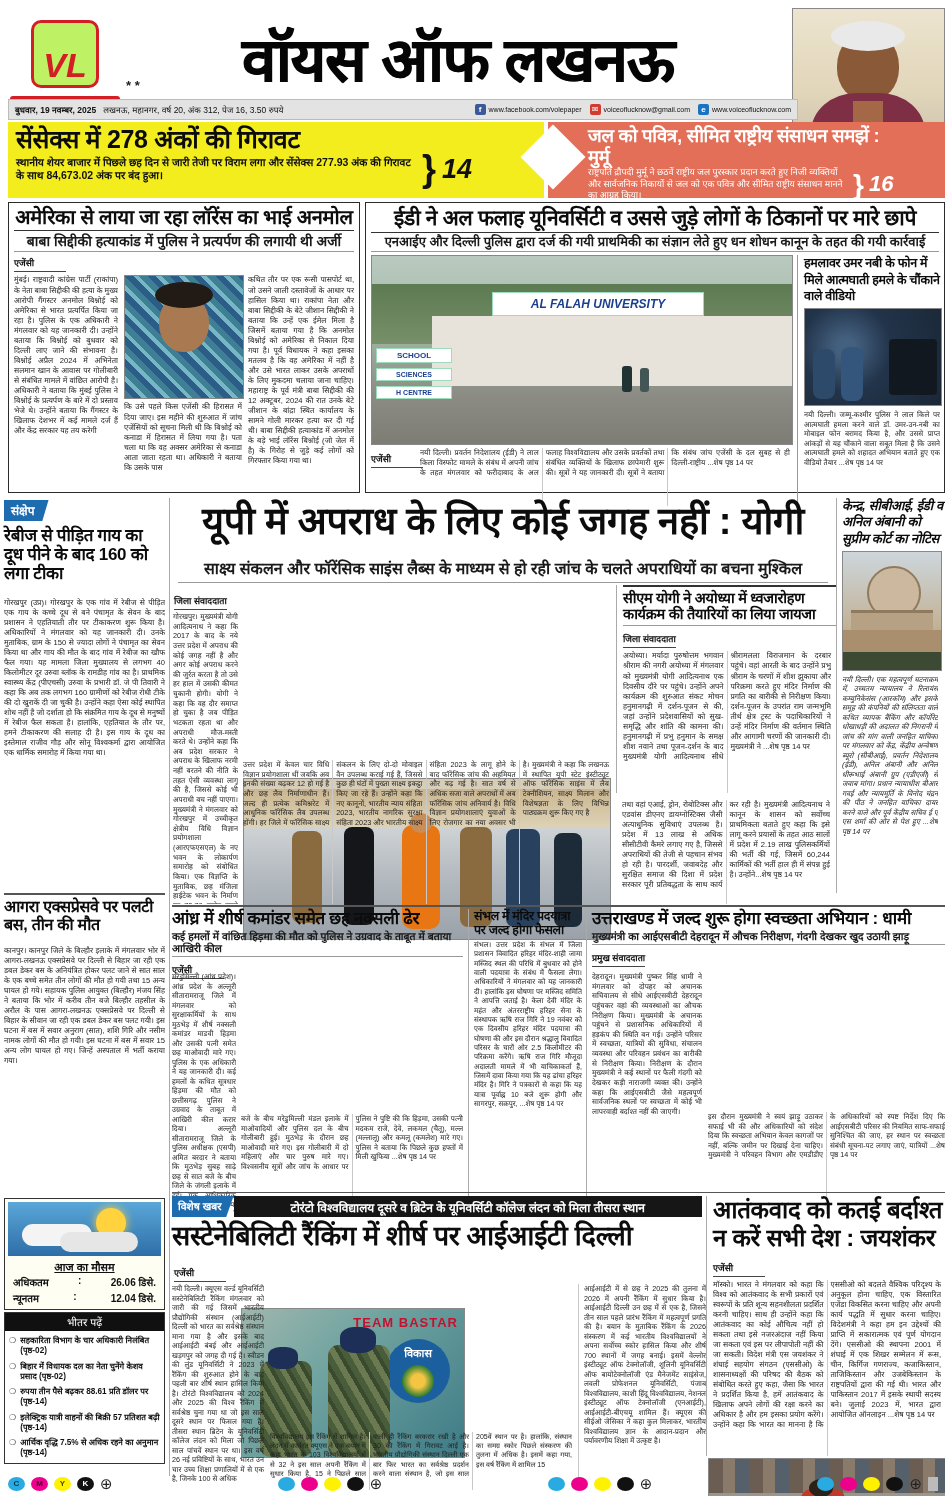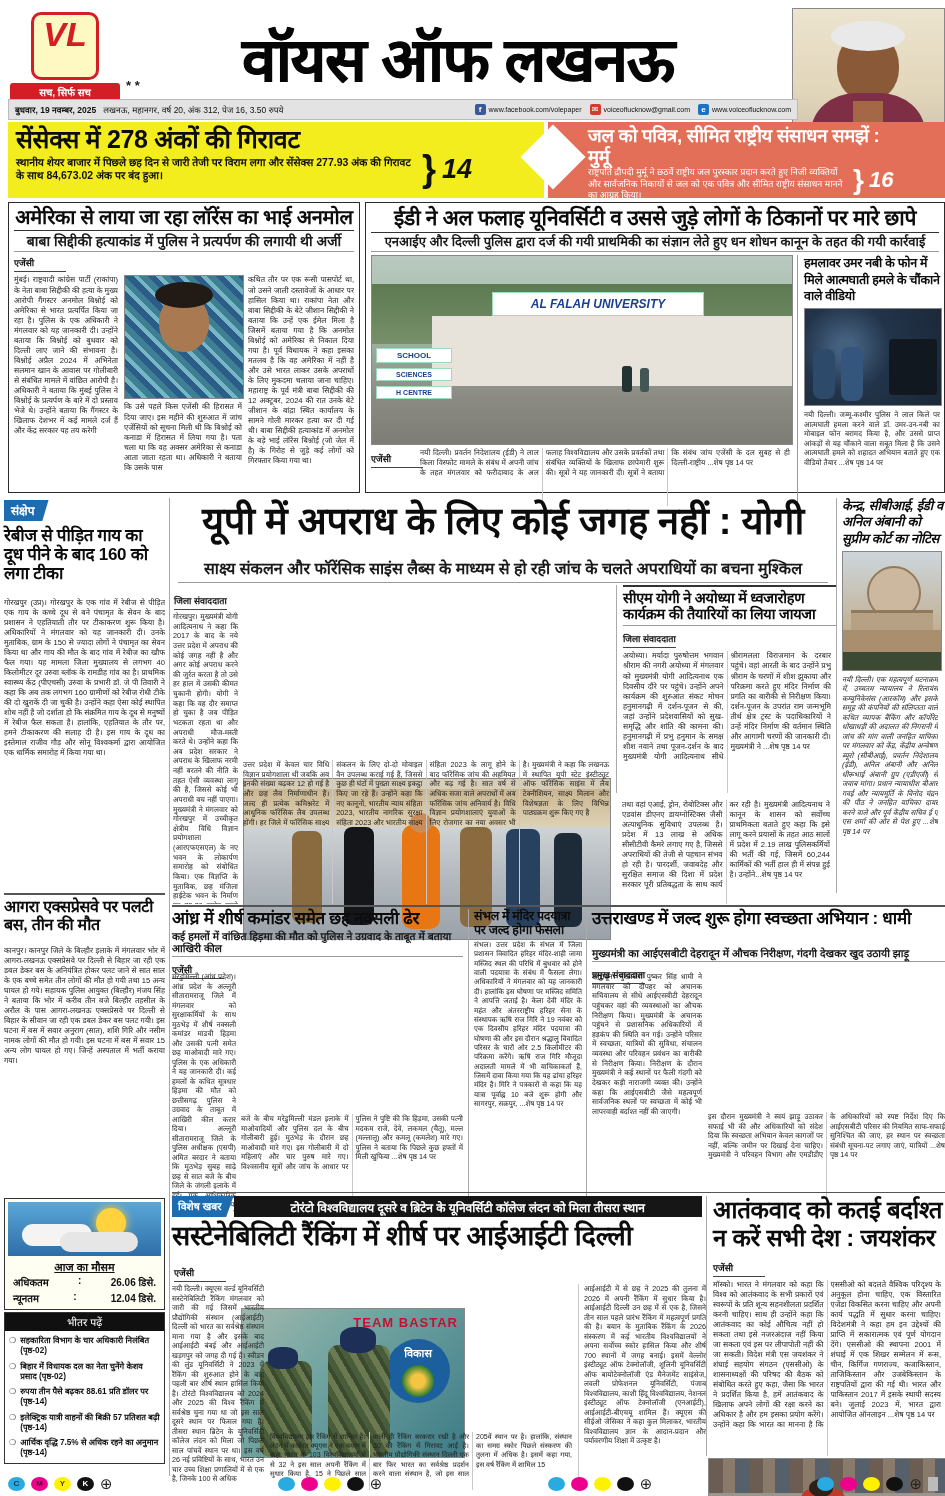--- a/index.html
+++ b/index.html
@@ -12,22 +12,22 @@
   .bt{font-size:7.6px;line-height:1.32;text-align:justify;color:#222;overflow:hidden;}
   .c2{columns:2;column-gap:7px;column-rule:1px solid #c9c9c9;}
   .c3{columns:3;column-gap:7px;column-rule:1px solid #c9c9c9;}
   .c4{columns:4;column-gap:7px;column-rule:1px solid #c9c9c9;}
   .box{border:1.5px solid #2b2b2b;}
   .ph{position:relative;overflow:hidden;border:1px solid #888;}
   .rule{background:#555;}
   .vline{background:#aaa;width:1px;}
   .center{text-align:center;}
   
-  .logo-mark{width:62px;height:62px;border:3px solid #d41e26;border-radius:10px;margin:0 auto;
-             display:flex;align-items:flex-start;justify-content:center;background:#fef9c3;}
+  .logo-mark{width:62px;height:62px;border:3px solid #d41e26;border-radius:10px;margin:8px auto;
+             display:flex;align-items:flex-end;justify-content:center;background:#bef264;}
   .logo-vl{font-size:34px;font-weight:900;font-style:italic;color:#d41e26;}
   .logo-ribbon{margin-top:3px;background:#d41e26;color:#fff;font-size:10px;font-weight:700;
                text-align:center;border-radius:3px;padding:2px 0;}
   .datebar{background:#e3e3e3;display:flex;align-items:center;justify-content:space-between;
            font-size:8.5px;font-weight:700;padding:0 6px;border:1px solid #bbb;}
   .soc{display:flex;align-items:center;gap:3px;font-size:7px;font-weight:400;}
   .soc .ic{width:11px;height:11px;border-radius:2px;color:#fff;font-size:8px;font-weight:900;
            display:flex;align-items:center;justify-content:center;}
   
   .brace{font-size:36px;font-weight:900;line-height:0.9;}
@@ -90,21 +90,21 @@
     <div class="hl" style="font-size:25px;">सेंसेक्स में 278 अंकों की गिरावट</div>
     <div style="display:flex;align-items:center;gap:6px;">
       <div style="font-size:10.5px;font-weight:700;width:400px;line-height:1.3;">स्थानीय शेयर बाजार में पिछले छह दिन से जारी तेजी पर विराम लगा और सेंसेक्स 277.93 अंक की गिरावट के साथ 84,673.02 अंक पर बंद हुआ।</div>
       <div class="brace">}</div>
       <div class="bignum">14</div>
     </div>
   </div>
   <div class="abs" style="left:548px;top:122px;width:397px;height:76px;background:#e46f58;padding:4px 10px 4px 40px;box-sizing:border-box;">
     <div style="position:absolute;left:-18px;top:12px;width:46px;height:46px;background:#fff;transform:rotate(45deg);"></div>
     <div class="hl" style="font-size:18.5px;color:#fff;width:300px;">जल को पवित्र, सीमित राष्ट्रीय संसाधन समझें : मुर्मू</div>
-    <div style="display:flex;gap:5px;">
+    <div style="display:flex;align-items:center;gap:5px;">
       <div style="font-size:9px;color:#fff;width:260px;line-height:1.25;">राष्ट्रपति द्रौपदी मुर्मू ने छठवें राष्ट्रीय जल पुरस्कार प्रदान करते हुए निजी व्यक्तियों और सार्वजनिक निकायों से जल को एक पवित्र और सीमित राष्ट्रीय संसाधन मानने का आग्रह किया।</div>
       <div class="brace" style="color:#fff;font-size:28px;">}</div>
       <div class="bignum" style="color:#fff;font-size:22px;">16</div>
     </div>
   </div>
 
   <div class="abs box" style="left:8px;top:202px;width:352px;height:291px;padding:3px 5px;box-sizing:border-box;">
     <div class="hl center" style="font-size:20px;border-bottom:1px solid #333;padding-bottom:2px;">अमेरिका से लाया जा रहा लॉरेंस का भाई अनमोल</div>
     <div class="sub center" style="font-size:14px;margin-top:2px;border-bottom:1px solid #999;padding-bottom:2px;">बाबा सिद्दीकी हत्याकांड में पुलिस ने प्रत्यर्पण की लगायी थी अर्जी</div>
     <div class="byline">एजेंसी</div>
@@ -262,21 +262,21 @@
   </div>
   <div class="abs bt c2" style="left:241px;top:1114px;width:222px;height:100px;font-size:7.2px;">बजे के बीच मरेडुमिल्ली मंडल इलाके में माओवादियों और पुलिस दल के बीच गोलीबारी हुई। मुठभेड़ के दौरान छह माओवादी मारे गए। इस गोलीबारी में दो महिलाएं और चार पुरुष मारे गए। विश्वसनीय सूत्रों और जांच के आधार पर पुलिस ने पुष्टि की कि हिड़मा, उसकी पत्नी मदकम राजे, देवे, लकमल (चैतू), मल्ल (मल्लालू) और कमलू (कमलेश) मारे गए। पुलिस ने बताया कि पिछले कुछ हफ्तों में मिली खुफिया ...शेष पृष्ठ 14 पर</div>
 
   <div class="abs" style="left:468px;top:909px;width:119px;border-left:1px solid #aaa;border-right:1px solid #aaa;padding:0 5px;box-sizing:border-box;">
     <div class="hl" style="font-size:12.5px;">संभल में मंदिर पदयात्रा पर जल्द होगा फैसला</div>
     <div class="bt" style="width:108px;height:258px;margin-top:4px;font-size:7.1px;">संभल। उत्तर प्रदेश के संभल में जिला प्रशासन विवादित हरिहर मंदिर-शाही जामा मस्जिद स्थल की परिधि में बुधवार को होने वाली पदयात्रा के संबंध में फैसला लेगा। अधिकारियों ने मंगलवार को यह जानकारी दी। हालांकि इस घोषणा पर मस्जिद समिति ने आपत्ति जताई है। केला देवी मंदिर के महंत और अंतरराष्ट्रीय हरिहर सेना के संस्थापक ऋषि राज गिरि ने 19 नवंबर को एक दिवसीय हरिहर मंदिर पदयात्रा की घोषणा की और इस दौरान श्रद्धालु विवादित परिसर के चारों ओर 2.5 किलोमीटर की परिक्रमा करेंगे। ऋषि राज गिरि मौजूदा अदालती मामले में भी याचिकाकर्ता हैं, जिसमें दावा किया गया कि यह ढांचा हरिहर मंदिर है। गिरि ने पत्रकारों से कहा कि यह यात्रा पूर्वाह्न 10 बजे शुरू होगी और सागरपुर, सक्रपुर, ...शेष पृष्ठ 14 पर</div>
   </div>
 
   <div class="abs" style="left:592px;top:909px;width:353px;">
     <div class="hl" style="font-size:17px;">उत्तराखण्ड में जल्द शुरू होगा स्वच्छता अभियान : धामी</div>
-    <div class="sub" style="font-size:10.5px;margin-top:19px;border-bottom:1px solid #999;padding-bottom:2px;">मुख्यमंत्री का आईएसबीटी देहरादून में औचक निरीक्षण, गंदगी देखकर खुद उठायी झाड़ू</div>
+    <div class="sub" style="font-size:10.5px;margin-top:2px;border-bottom:1px solid #999;padding-bottom:2px;">मुख्यमंत्री का आईएसबीटी देहरादून में औचक निरीक्षण, गंदगी देखकर खुद उठायी झाड़ू</div>
     <div style="margin-top:2px;"><span class="byline">प्रमुख संवाददाता</span></div>
   </div>
   <div class="abs bt" style="left:592px;top:972px;width:110px;height:240px;font-size:7.3px;">देहरादून। मुख्यमंत्री पुष्कर सिंह धामी ने मंगलवार को दोपहर को अचानक सचिवालय से सीधे आईएसबीटी देहरादून पहुंचकर वहां की व्यवस्थाओं का औचक निरीक्षण किया। मुख्यमंत्री के अचानक पहुंचने से प्रशासनिक अधिकारियों में हड़कंप की स्थिति बन गई। उन्होंने परिसर में स्वच्छता, यात्रियों की सुविधा, संचालन व्यवस्था और परिवहन प्रबंधन का बारीकी से निरीक्षण किया। निरीक्षण के दौरान मुख्यमंत्री ने कई स्थानों पर फैली गंदगी को देखकर कड़ी नाराजगी व्यक्त की। उन्होंने कहा कि आईएसबीटी जैसे महत्वपूर्ण सार्वजनिक स्थलों पर स्वच्छता में कोई भी लापरवाही बर्दाश्त नहीं की जाएगी।</div>
   <div class="abs ph" style="left:708px;top:962px;width:237px;height:146px;background:linear-gradient(180deg,#8c8880 0%,#a39e94 40%,#b0aaa0 100%);">
     <div style="position:absolute;left:0;top:0;width:237px;height:34px;background:repeating-linear-gradient(90deg,#6b5d52 0 14px,#8a7a6a 14px 26px,#55606b 26px 40px);"></div>
     <div style="position:absolute;left:92px;top:30px;width:44px;height:54px;border-radius:10px;background:#c0392b;"></div>
     <div style="position:absolute;left:100px;top:20px;width:24px;height:18px;border-radius:50%;background:#2b2118;"></div>
 
   </div>
   <div class="abs bt c2" style="left:708px;top:1112px;width:237px;height:102px;font-size:7.2px;">इस दौरान मुख्यमंत्री ने स्वयं झाड़ू उठाकर सफाई भी की और अधिकारियों को संदेश दिया कि स्वच्छता अभियान केवल कागजों पर नहीं, बल्कि जमीन पर दिखाई देना चाहिए। मुख्यमंत्री ने परिवहन विभाग और एमडीडीए के अधिकारियों को स्पष्ट निर्देश दिए कि आईएसबीटी परिसर की नियमित साफ-सफाई सुनिश्चित की जाए, हर स्थान पर स्वच्छता संबंधी सूचना-पट लगाए जाएं, यात्रियों ...शेष पृष्ठ 14 पर</div>

